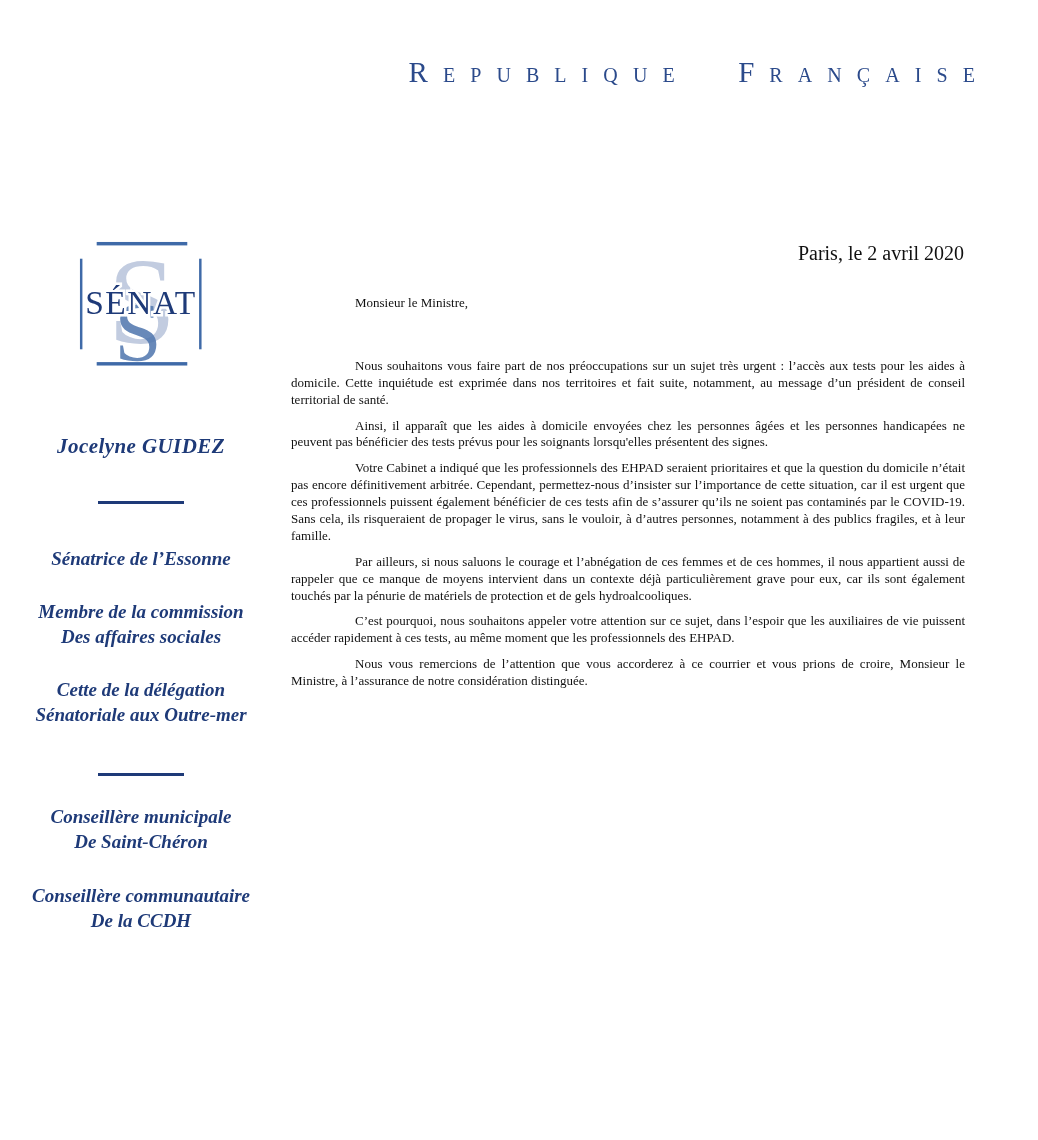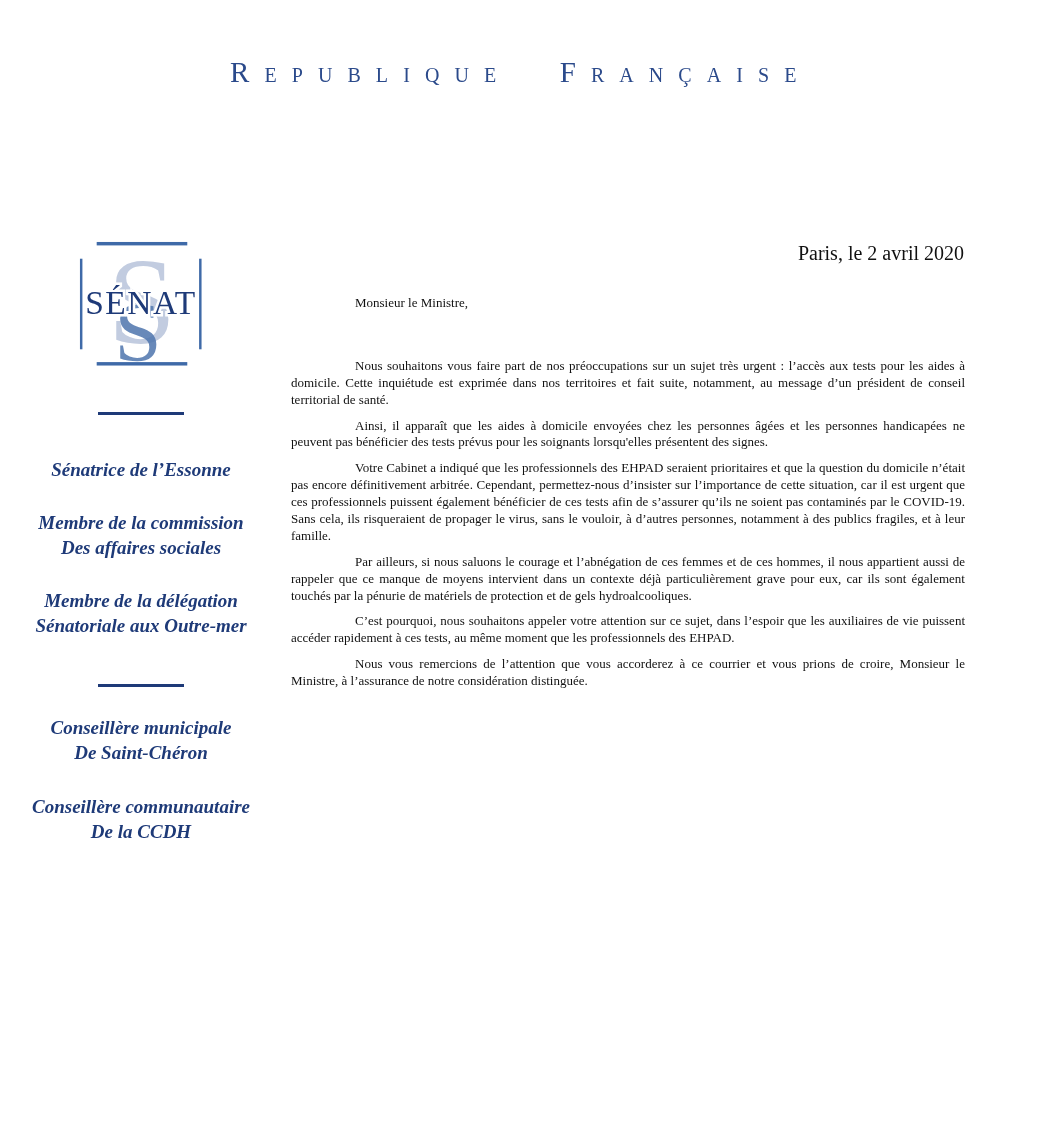--- a/index.html
+++ b/index.html
@@ -12,21 +12,21 @@
     font-family: "Liberation Serif", serif;
     overflow: hidden;
   }
 
   
   .rf-header {
     position: absolute;
     top: 56px;
     left: 230px;
     width: 760px;
-    text-align: left;
+    text-align: right;
     font-variant: small-caps;
     font-size: 29px;
     letter-spacing: 0.52em;
     word-spacing: 0.9em;
     color: #2b4a8b;
     white-space: nowrap;
   }
 
   
   .date-line {
@@ -111,29 +111,30 @@
         <rect x="20" y="3" width="92" height="3.5" fill="#3f6aa8"></rect>
         <rect x="20" y="125" width="92" height="3.5" fill="#3f6aa8"></rect>
         <rect x="3" y="20" width="2.5" height="92" fill="#3f6aa8"></rect>
         <rect x="124" y="20" width="2.5" height="92" fill="#3f6aa8"></rect>
         <text x="66" y="106" font-size="124" fill="#c2cce0" text-anchor="middle" font-family="'Liberation Serif', serif">S</text>
         <text x="62" y="124" font-size="86" fill="#4d74ad" fill-opacity="0.85" text-anchor="middle" font-family="'Liberation Serif', serif">S</text>
         <text x="65" y="76" font-size="34" letter-spacing="1.5" fill="#1e3a78" stroke="#ffffff" stroke-width="5" paint-order="stroke" text-anchor="middle" font-family="'Liberation Serif', serif">SÉNAT</text>
       </svg>
     </div>
 
+    <div class="senator-name">Jocelyne GUIDEZ</div>
 
     <div class="sidebar-divider"></div>
 
     <div class="sidebar-item" style="margin-top:42px">Sénatrice de l’Essonne</div>
 
     <div class="sidebar-item tall">Membre de la commission
 Des affaires sociales</div>
 
-    <div class="sidebar-item tall">Membre de la délégation
+    <div class="sidebar-item tall">Cette de la délégation
 Sénatoriale aux Outre-mer</div>
 
 
     <div class="sidebar-divider" style="margin-top:46px"></div>
 
     <div class="sidebar-item tall">Conseillère municipale
 De Saint-Chéron</div>
 
     <div class="sidebar-item tall">Conseillère communautaire
 De la CCDH</div>

